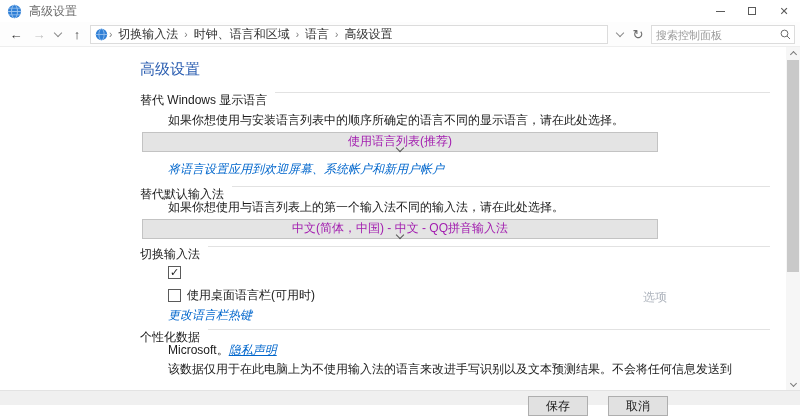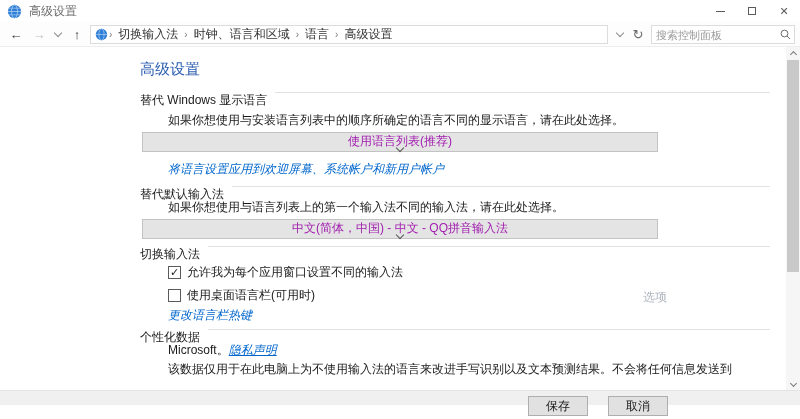--- a/index.html
+++ b/index.html
@@ -164,21 +164,20 @@
         <span class="val">中文(简体，中国) - 中文 - QQ拼音输入法</span>
         <div class="chev"></div>
       </div>
 
       <div class="group-hd g3">
         <span class="txt">切换输入法</span>
         <div class="rule"></div>
       </div>
       <div class="check-row cr1">
         <span class="checkbox">✓</span>
-        <span>允许我为每个应用窗口设置不同的输入法</span>
       </div>
       <div class="check-row cr2">
         <span class="checkbox"></span>
         <span>使用桌面语言栏(可用时)</span>
         <span class="options-dis" aria-disabled="true">选项</span>
       </div>
       <div class="link-row lr2">
         <a class="link">更改语言栏热键</a>
       </div>
 

